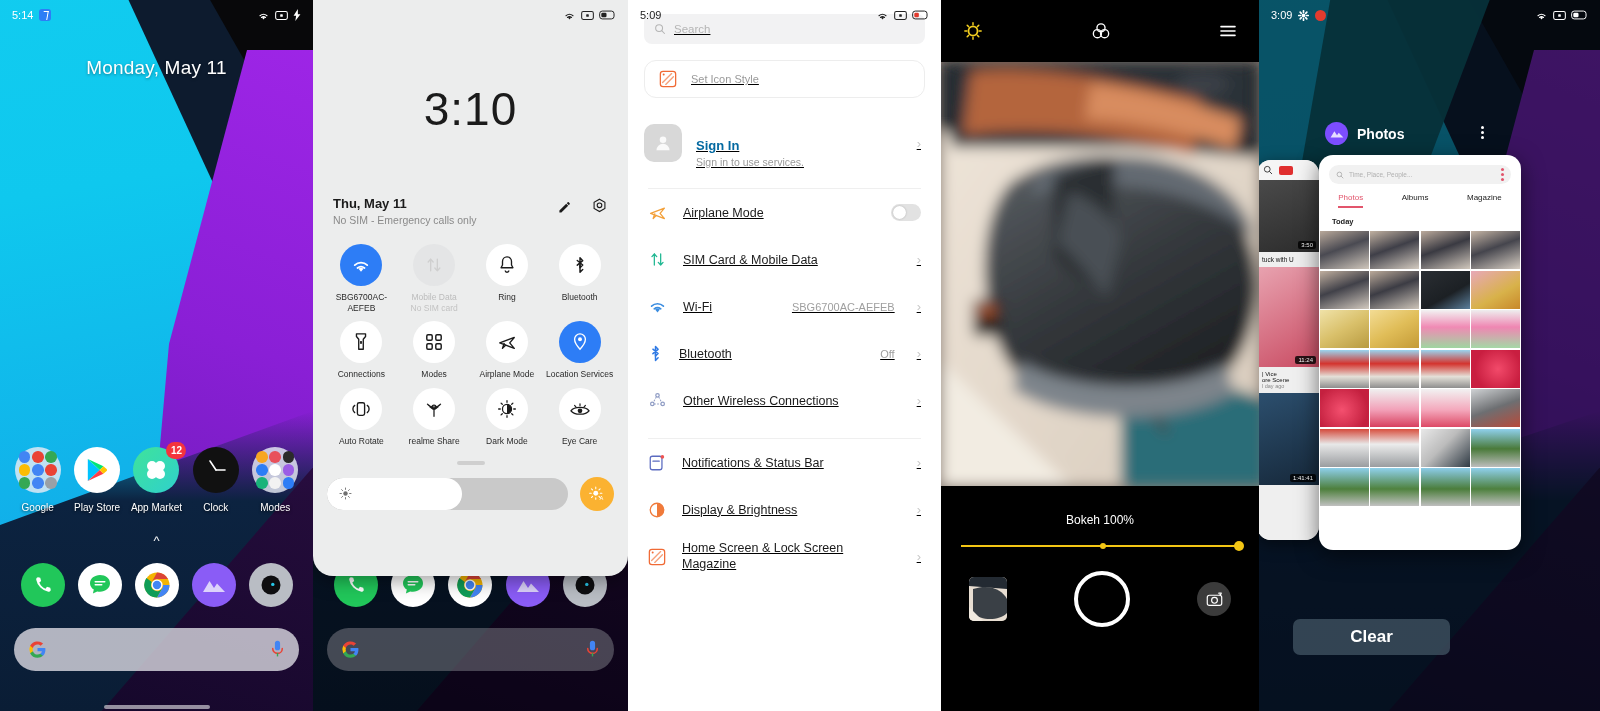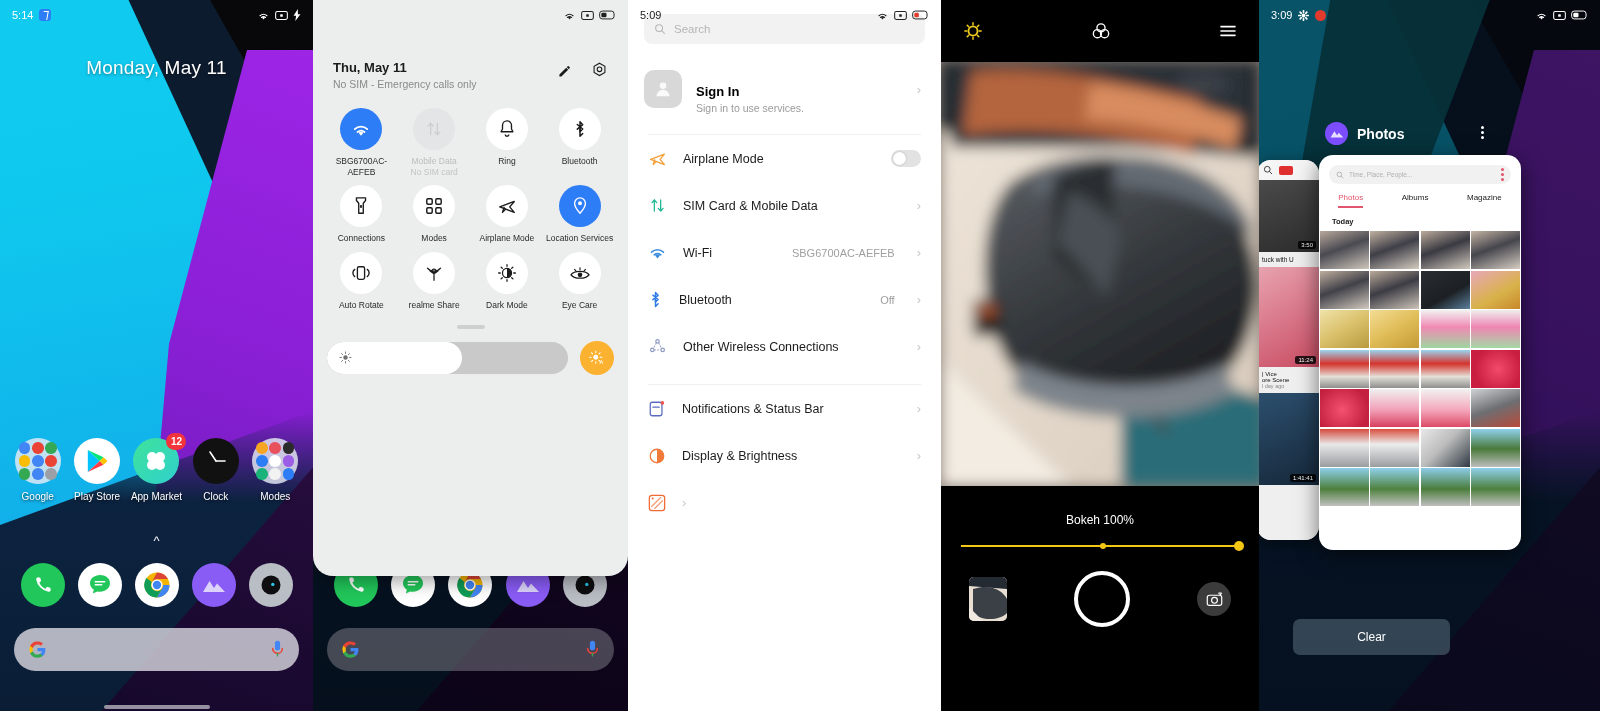--- a/index.html
+++ b/index.html
@@ -68,21 +68,21 @@
   .p1-date {
     position:absolute; top:57px; left:0; right:0; text-align:center;
     color:#fff; font-size:19px; font-weight:500; letter-spacing:.2px; z-index:10;
     text-shadow:0 1px 3px rgba(0,0,0,.4);
   }
   .appgrid {
     position:absolute; left:0; right:0; top:438px; display:flex;
     justify-content:space-around; padding:0 8px; z-index:10;
   }
   .app { width:52px; text-align:center; position:relative; }
-  .app .ic-wrap { width:46px; height:46px; margin:0 auto; position:relative; }
+  .app .ic-wrap { width:46px; height:46px; margin:9px auto; position:relative; }
   .app .lbl { margin-top:7px; font-size:10px; color:#fff; text-shadow:0 1px 3px rgba(0,0,0,.7); white-space:nowrap; }
   .badge {
     position:absolute; top:-5px; right:-7px; min-width:20px; height:17px; line-height:17px;
     background:#f4343d; color:#fff; font-size:10px; font-weight:700; border-radius:9px;
     text-align:center; padding:0 4px;
   }
   .folder {
     width:46px; height:46px; border-radius:50%; background:rgba(230,235,245,.82);
     display:grid; grid-template-columns:repeat(3,1fr); grid-template-rows:repeat(3,1fr);
     gap:1.5px; padding:4px;
@@ -133,36 +133,36 @@
   .tile .tsub { font-size:8.5px; color:#c3c3c3; line-height:1.25; }
 
   .qs-handle { width:28px; height:4px; background:#cfcfcf; border-radius:2px; margin:14px auto 0; }
   .bright-row { margin-top:12px; padding:0 14px; display:flex; align-items:center; gap:12px; }
   .bright-track { flex:1; height:32px; border-radius:16px; background:#c9c9c9; position:relative; overflow:hidden; }
   .bright-fill { position:absolute; left:0; top:0; bottom:0; width:56%; background:#fff; border-radius:16px;
     display:flex; align-items:center; padding-left:12px; }
   .auto-btn { width:34px; height:34px; border-radius:50%; background:#fbb231; display:flex; align-items:center; justify-content:center; }
 
   
-  .p3 { background:#fff; }
+  .p3 { background:#fff;text-decoration:underline; }
   .set-title { margin:66px 0 0 20px; font-size:21px; font-weight:700; color:#111; }
   .set-search {
     margin:14px 16px 0; height:30px; background:#f2f2f3; border-radius:8px;
     display:flex; align-items:center; gap:8px; padding:0 10px;
   }
   .set-search span { font-size:11.5px; color:#b5b5b5; }
   .card {
     margin:16px 16px 0; border:1px solid #ededed; border-radius:12px; height:38px;
     display:flex; align-items:center; gap:14px; padding:0 14px;
   }
   .card span { font-size:11px; color:#9a9a9a; }
   .signin { margin:14px 16px 0; display:flex; align-items:center; gap:14px; padding:6px 4px 6px 0; }
   .avatar { width:38px; height:38px; border-radius:10px; background:#d8d8d8; display:flex; align-items:center; justify-content:center; }
   .signin-txt { flex:1; }
-  .signin-t { font-size:13px; font-weight:700; color:#000000;margin-top:20px; }
+  .signin-t { font-size:13px; font-weight:700; color:#0369a1;margin-top:20px; }
   .signin-s { font-size:10.5px; color:#9a9a9a; margin-top:3px; }
   .divider { height:1px; background:#efefef; margin:14px 20px 0; }
   .srow { display:flex; align-items:center; gap:16px; padding:0 20px; height:47px; }
   .srow .slbl { flex:1; font-size:12.5px; color:#1b1b1b; }
   .srow .sval { font-size:11px; color:#9f9f9f; margin-right:6px; }
   .chev { color:#c8c8c8; font-size:13px; }
   .toggle { width:30px; height:17px; border-radius:9px; background:#e2e2e2; position:relative; }
   .toggle i { position:absolute; left:2px; top:2px; width:13px; height:13px; border-radius:50%; background:#fff; box-shadow:0 0 2px rgba(0,0,0,.25);}
   .srow.two .slbl { line-height:1.25; }
 
@@ -209,21 +209,21 @@
   .ph-search { margin:10px 10px 0; height:19px; background:#f1f1f1; border-radius:10px; display:flex; align-items:center; gap:5px; padding:0 7px; }
   .ph-search span { font-size:6.5px; color:#b0b0b0; }
   .ph-tabs { display:flex; justify-content:space-around; margin-top:9px; font-size:8px; }
   .ph-tabs div { padding-bottom:4px; color:#222; }
   .ph-tabs .act { color:#e2556c; border-bottom:2px solid #e2556c; }
   .ph-today { font-size:7.5px; font-weight:700; color:#222; margin:9px 0 5px 13px; }
   .pgrid { display:grid; grid-template-columns:repeat(4,1fr); gap:1.5px; padding:0 1px; }
   .pgrid div { height:38px; background-size:cover; }
   .clear-btn {
     position:absolute; left:34px; top:619px; width:157px; height:36px; border-radius:7px;
-    background:rgba(61,79,94,.82); color:#fff; font-size:12px; font-weight:400;
+    background:rgba(61,79,94,.82); color:#fff; font-size:17px; font-weight:700;
     display:flex; align-items:center; justify-content:center; z-index:10;
   }
 
   .kebab-dots { display:flex; flex-direction:column; gap:2px; align-items:center; }
   .kebab-dots i { width:3px; height:3px; border-radius:50%; background:#fff; display:block; }
 </style>
 </head>
 <body>
 
 <div class="stage">
@@ -476,20 +476,21 @@
             </span>
           <span>
               <svg class="ic" width="17" height="10" viewBox="0 0 26 14">
                 <rect x="1" y="1" width="22" height="12" rx="4" stroke="#222" stroke-width="1.5" fill="none"></rect>
                 <rect x="3.5" y="3.5" width="8" height="7" rx="2" fill="#222"></rect>
               </svg>
             </span>
         </div>
       </div>
 
+      <div class="qs-clock">3:10</div>
 
       <div class="qs-date-row">
         <div>
           <div class="qs-date">Thu, May 11</div>
           <div class="qs-sub">No SIM - Emergency calls only</div>
         </div>
         <div class="qs-acts">
           <span>
               <svg class="ic" width="16" height="16" viewBox="0 0 20 20">
                 <path d="M3 14.5V17h2.5L14 8.5 11.5 6zM15.8 6.7a1 1 0 000-1.4l-1.1-1.1a1 1 0 00-1.4 0l-1 1L14.8 7.7z" fill="#1b1b1b"></path>
@@ -684,20 +685,28 @@
 
 
     <div class="set-search">
       <svg class="ic" width="12" height="12" viewBox="0 0 16 16">
           <circle cx="6.8" cy="6.8" r="4.6" stroke="#b5b5b5" stroke-width="1.4" fill="none"></circle>
           <path d="M10.3 10.3L14 14" stroke="#b5b5b5" stroke-width="1.4" stroke-linecap="round"></path>
         </svg>
       <span>Search</span>
     </div>
 
+    <div class="card">
+      <svg class="ic" width="18" height="18" viewBox="0 0 20 20">
+        <rect x="1.5" y="1.5" width="17" height="17" rx="3" stroke="#f06a35" stroke-width="1.4" fill="none"></rect>
+        <path d="M4 14L14 4M7.5 16L16 7.5" stroke="#f5a07a" stroke-width="1.5" stroke-linecap="round"></path>
+        <circle cx="5.2" cy="5" r="1.1" fill="#f06a35"></circle>
+      </svg>
+      <span>Set Icon Style</span>
+    </div>
 
     <div class="signin">
       <div class="avatar">
         <svg class="ic" width="20" height="20" viewBox="0 0 22 22">
             <circle cx="11" cy="7.5" r="3.6" fill="#fafafa"></circle>
             <path d="M3.8 19a7.2 7.2 0 0114.4 0z" fill="#fafafa"></path>
           </svg>
       </div>
       <div class="signin-txt">
         <div class="signin-t">Sign In</div>
@@ -780,20 +789,21 @@
       <span class="slbl">Display &amp; Brightness</span>
       <span class="chev">›</span>
     </div>
 
     <div class="srow two">
       <svg class="ic" width="18" height="18" viewBox="0 0 20 20">
         <rect x="1.5" y="1.5" width="17" height="17" rx="3" stroke="#f06a35" stroke-width="1.4" fill="none"></rect>
         <path d="M4 14L14 4M7.5 16L16 7.5" stroke="#f5a07a" stroke-width="1.5" stroke-linecap="round"></path>
         <circle cx="5.2" cy="5" r="1.1" fill="#f06a35"></circle>
       </svg>
+      <span class="slbl">Home Screen &amp; Lock Screen Magazine</span>
       <span class="chev">›</span>
     </div>
   </div>
 
   <div class="panel p4">
     <div class="cam-top">
       <span>
         <svg class="ic" width="20" height="20" viewBox="0 0 22 22">
             <circle cx="11" cy="11" r="5" stroke="#f5d020" stroke-width="2" fill="none"></circle>
             <g stroke="#f5d020" stroke-width="1.6" stroke-linecap="round">

